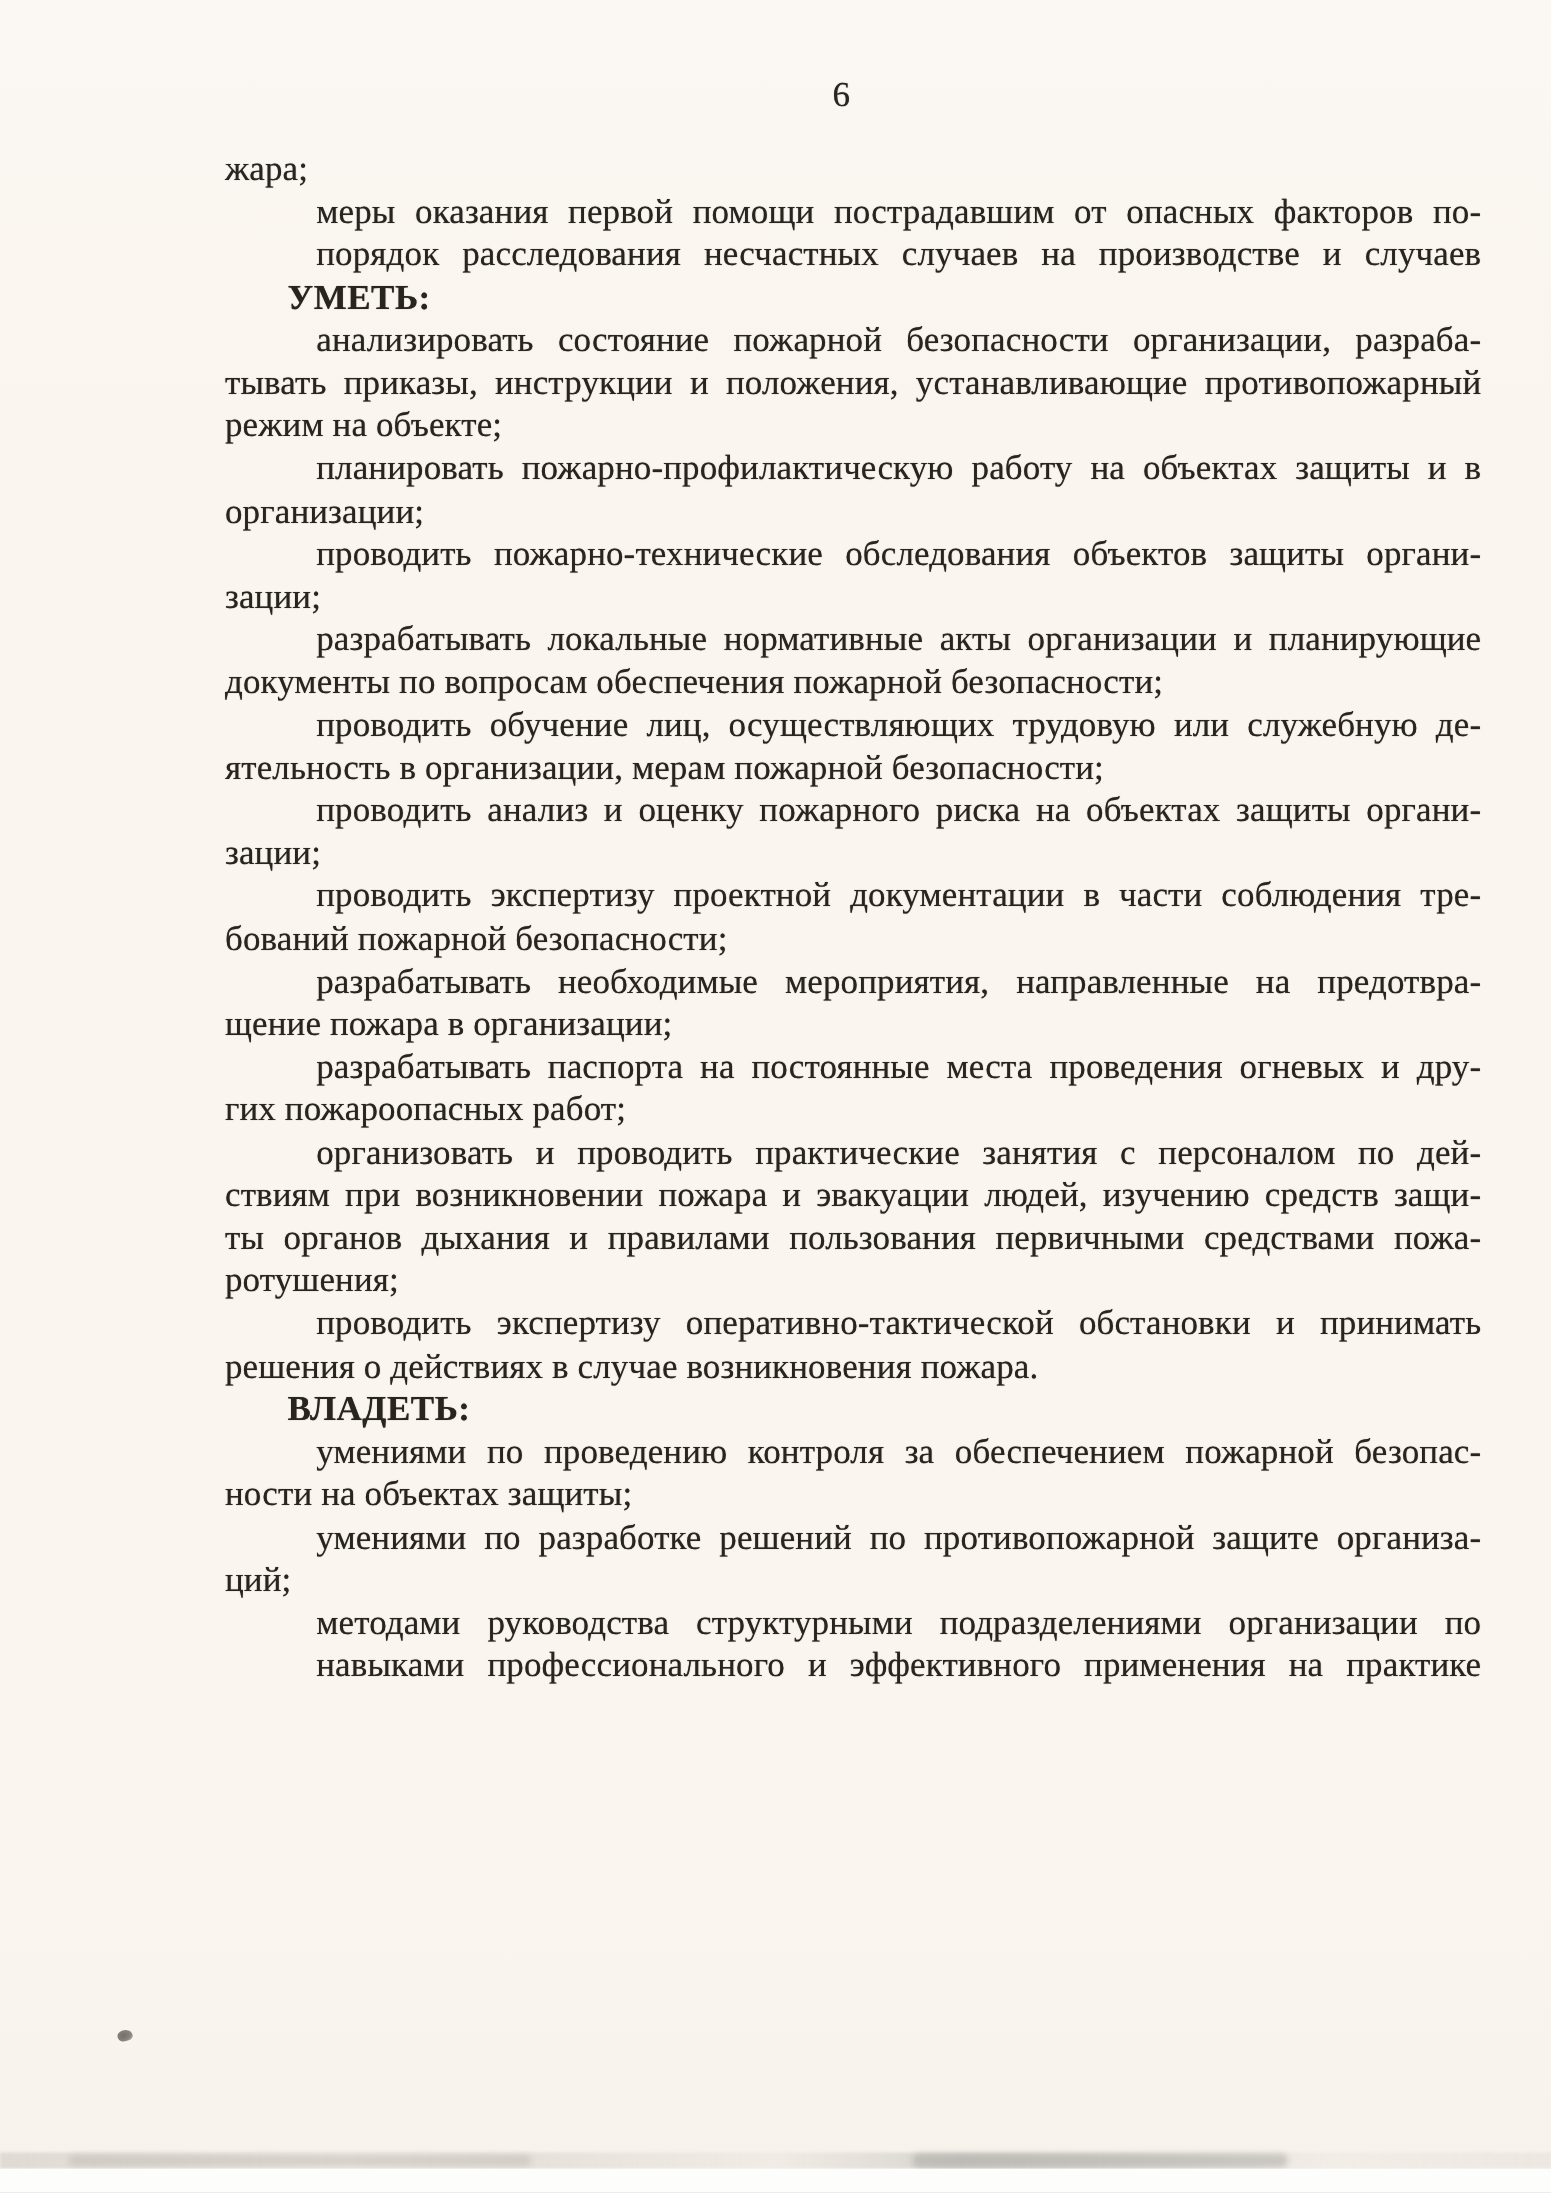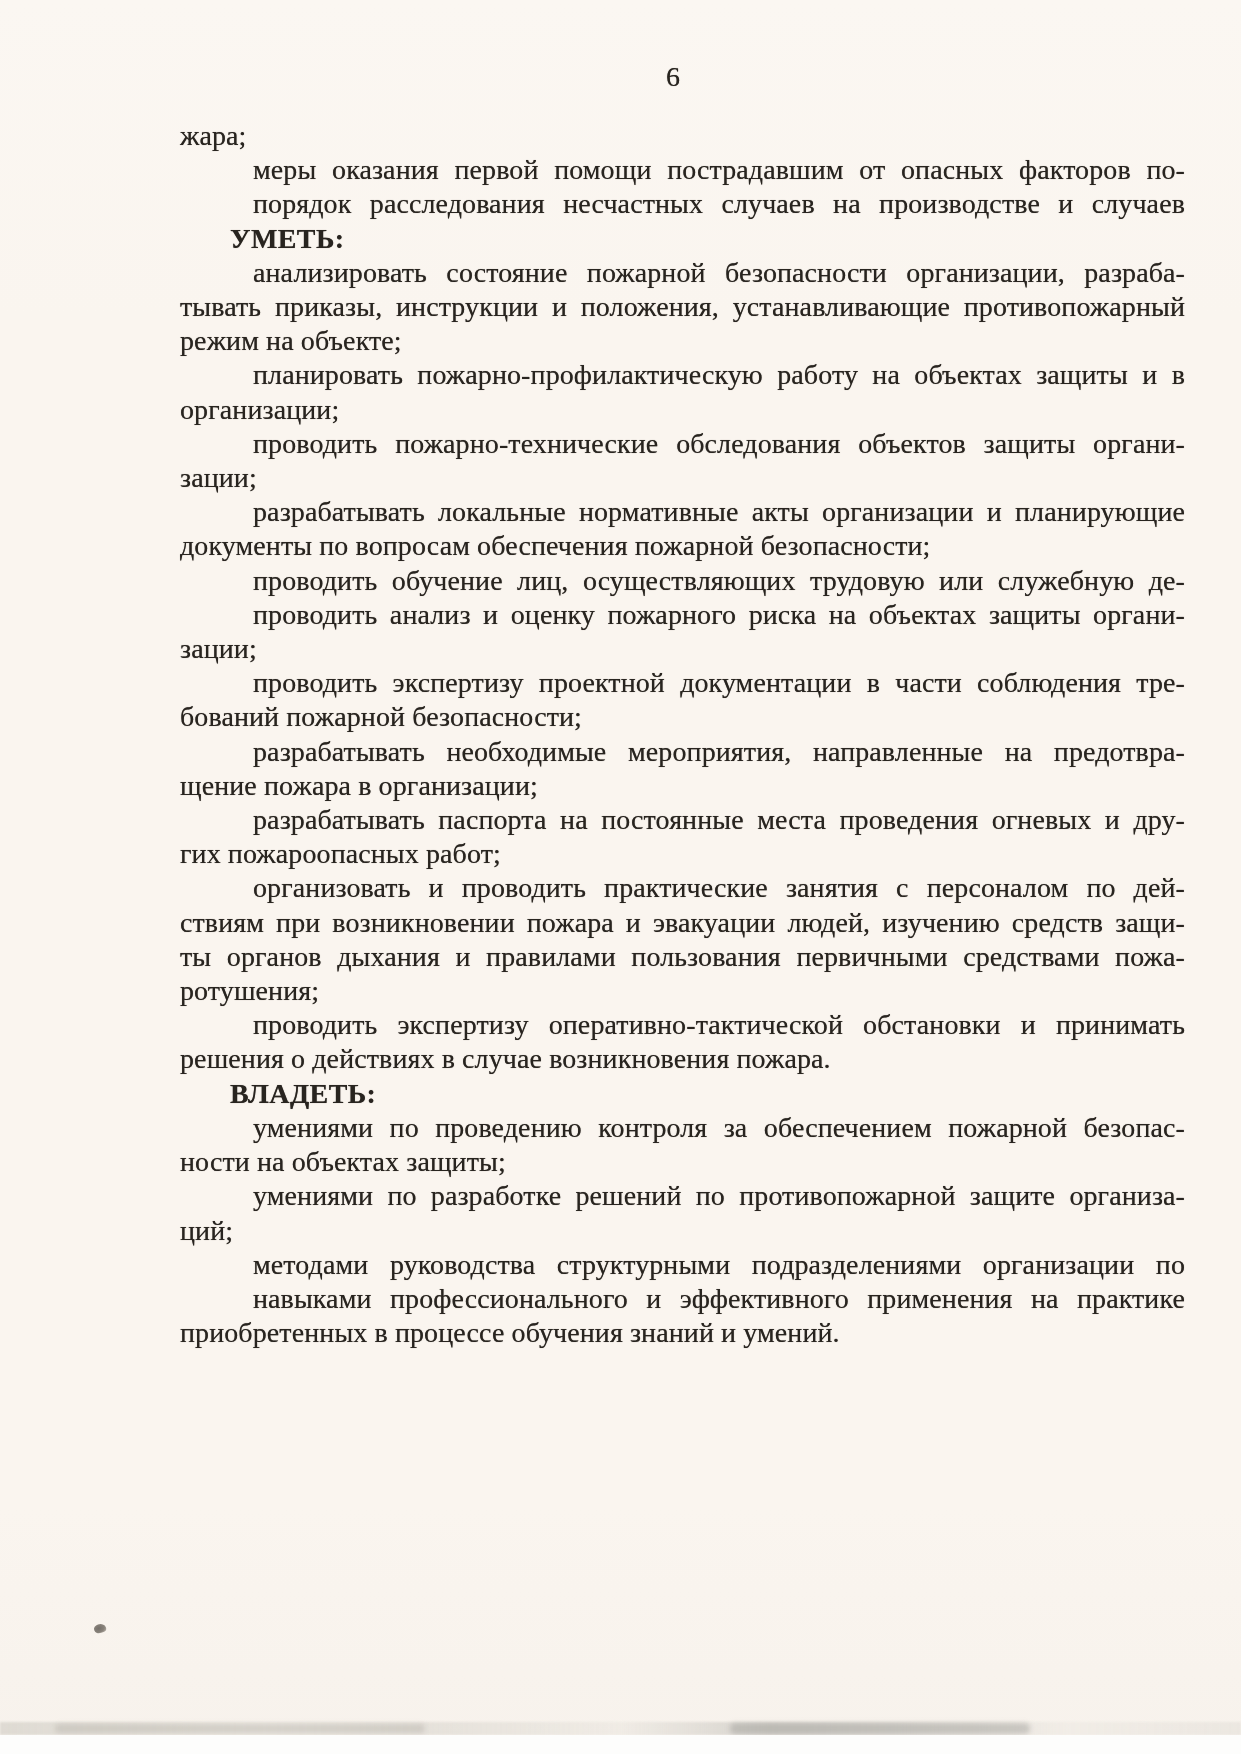--- a/index.html
+++ b/index.html
@@ -80,20 +80,21 @@
       <div class="line first jst">анализировать состояние пожарной безопасности организации, разраба-</div>
       <div class="line jst">тывать приказы, инструкции и положения, устанавливающие противопожарный</div>
       <div class="line last">режим на объекте;</div>
       <div class="line first jst">планировать пожарно-профилактическую работу на объектах защиты и в</div>
       <div class="line last">организации;</div>
       <div class="line first jst">проводить пожарно-технические обследования объектов защиты органи-</div>
       <div class="line last">зации;</div>
       <div class="line first jst">разрабатывать локальные нормативные акты организации и планирующие</div>
       <div class="line last">документы по вопросам обеспечения пожарной безопасности;</div>
       <div class="line first jst">проводить обучение лиц, осуществляющих трудовую или служебную де-</div>
+      <div class="line last">ятельность в организации, мерам пожарной безопасности;</div>
       <div class="line first jst">проводить анализ и оценку пожарного риска на объектах защиты органи-</div>
       <div class="line last">зации;</div>
       <div class="line first jst">проводить экспертизу проектной документации в части соблюдения тре-</div>
       <div class="line last">бований пожарной безопасности;</div>
       <div class="line first jst">разрабатывать необходимые мероприятия, направленные на предотвра-</div>
       <div class="line last">щение пожара в организации;</div>
       <div class="line first jst">разрабатывать паспорта на постоянные места проведения огневых и дру-</div>
       <div class="line last">гих пожароопасных работ;</div>
       <div class="line first jst">организовать и проводить практические занятия с персоналом по дей-</div>
       <div class="line jst">ствиям при возникновении пожара и эвакуации людей, изучению средств защи-</div>
@@ -101,20 +102,19 @@
       <div class="line last">ротушения;</div>
       <div class="line first jst">проводить экспертизу оперативно-тактической обстановки и принимать</div>
       <div class="line last">решения о действиях в случае возникновения пожара.</div>
       <div class="line heading">ВЛАДЕТЬ:</div>
       <div class="line first jst">умениями по проведению контроля за обеспечением пожарной безопас-</div>
       <div class="line last">ности на объектах защиты;</div>
       <div class="line first jst">умениями по разработке решений по противопожарной защите организа-</div>
       <div class="line last">ций;</div>
       <div class="line first jst">методами руководства структурными подразделениями организации по</div>
       <div class="line first jst">навыками профессионального и эффективного применения на практике</div>
-      <div class="line last">приобретенных в процессе обучения знаний и умений.</div>
     </div>
   <div class="scan-speck"></div>
   <div class="scan-bottom-band"></div>
   <div class="band-smudge-left"></div>
   <div class="band-smudge-mid"></div>
   <div class="scan-bottom-edge"></div>
 </div>
 
 </body></html>

